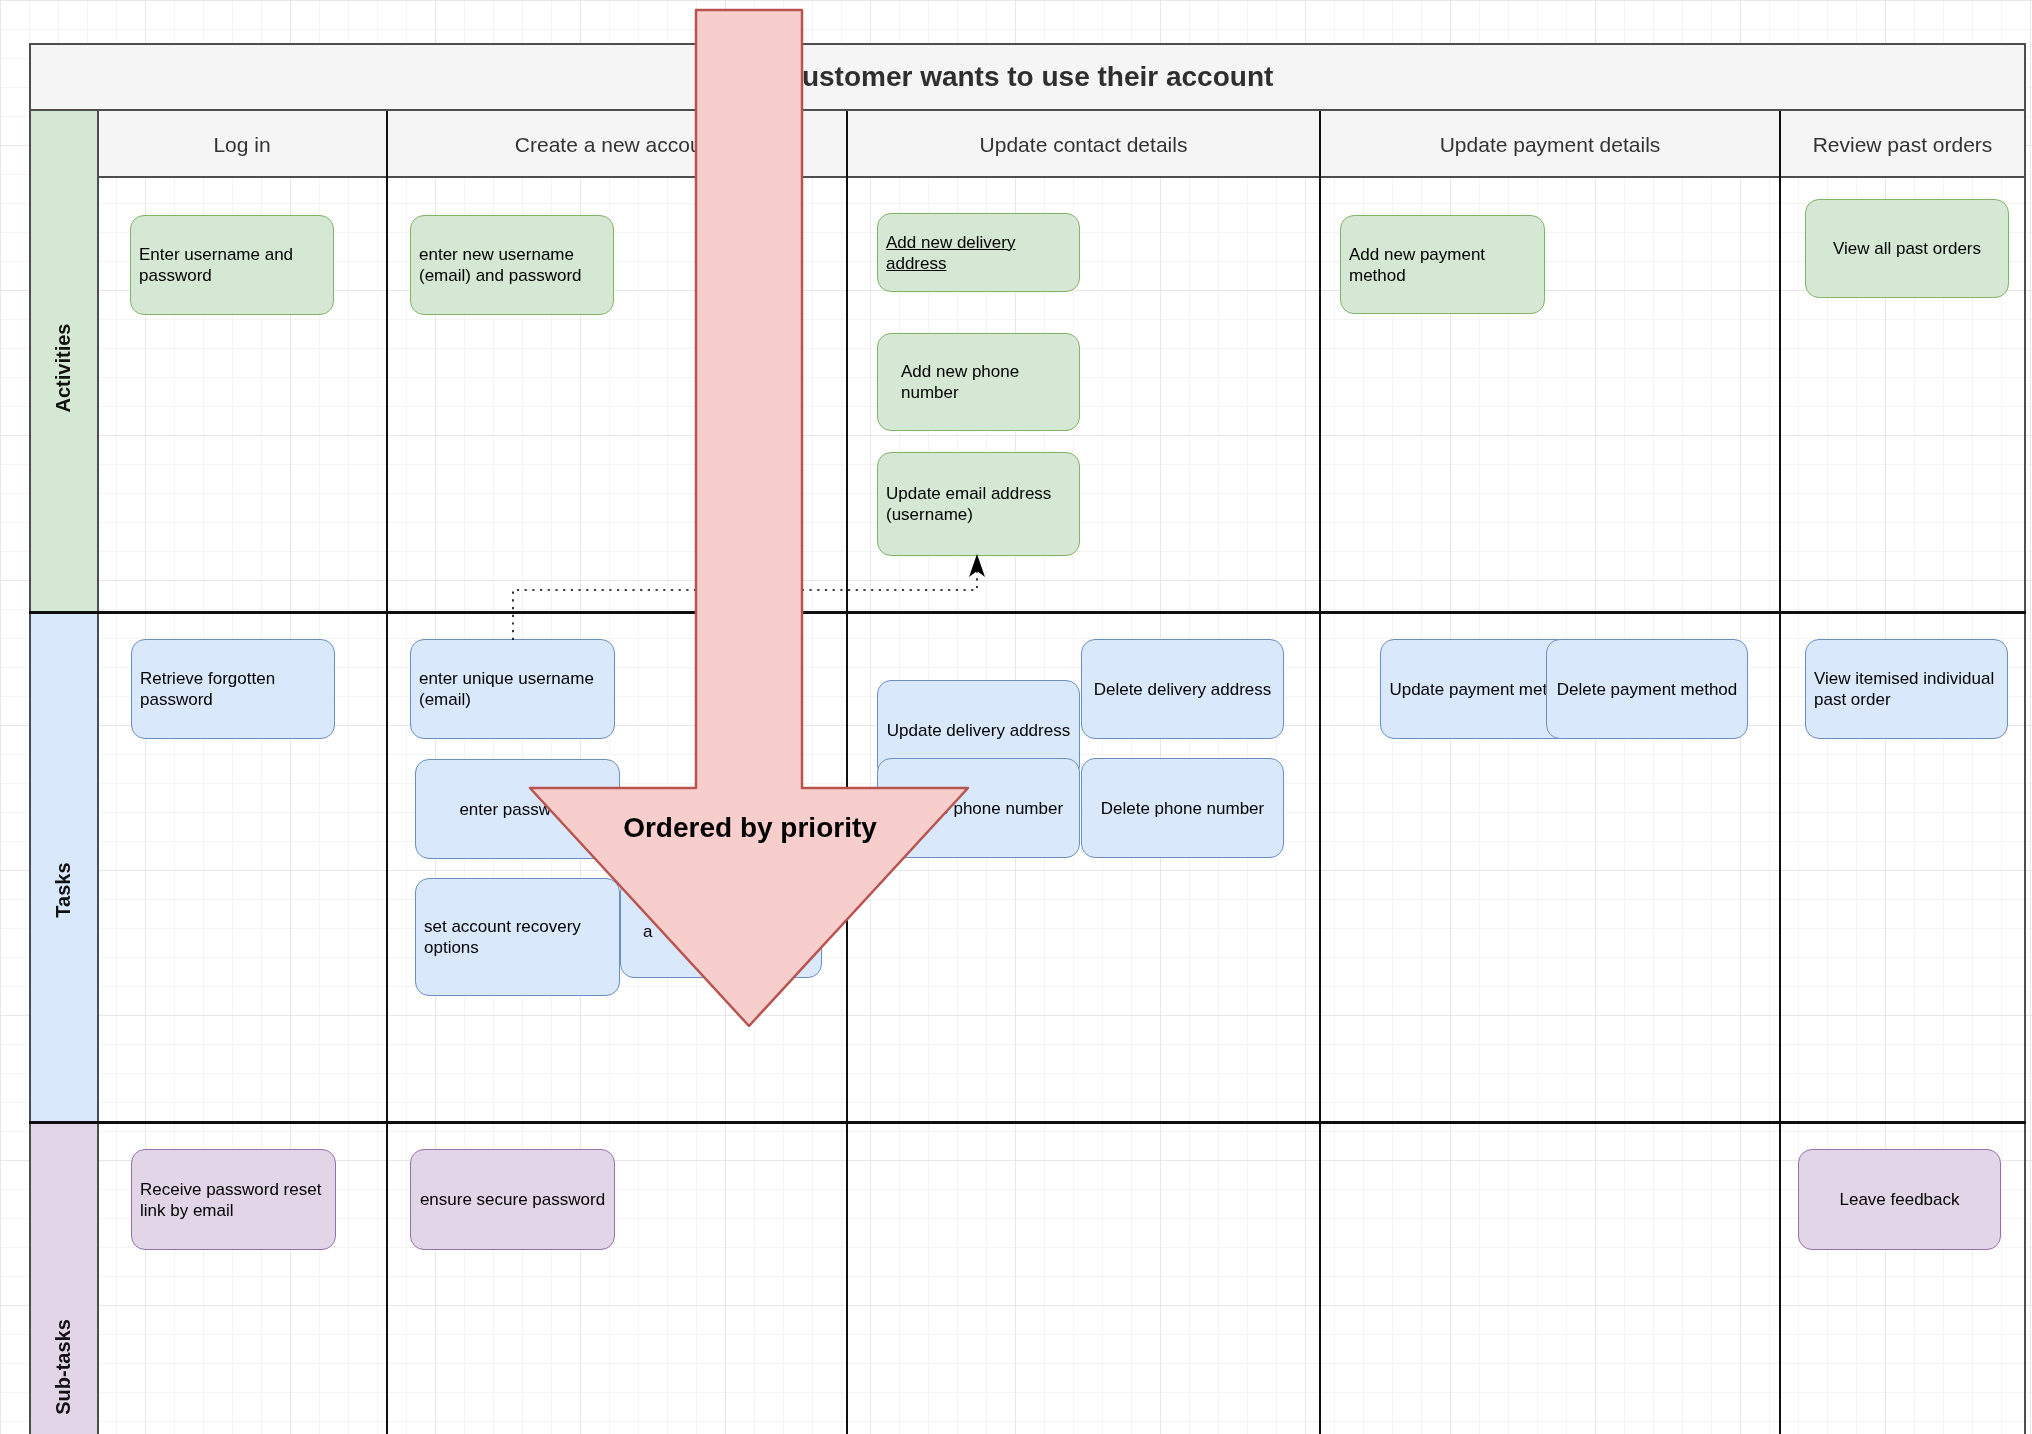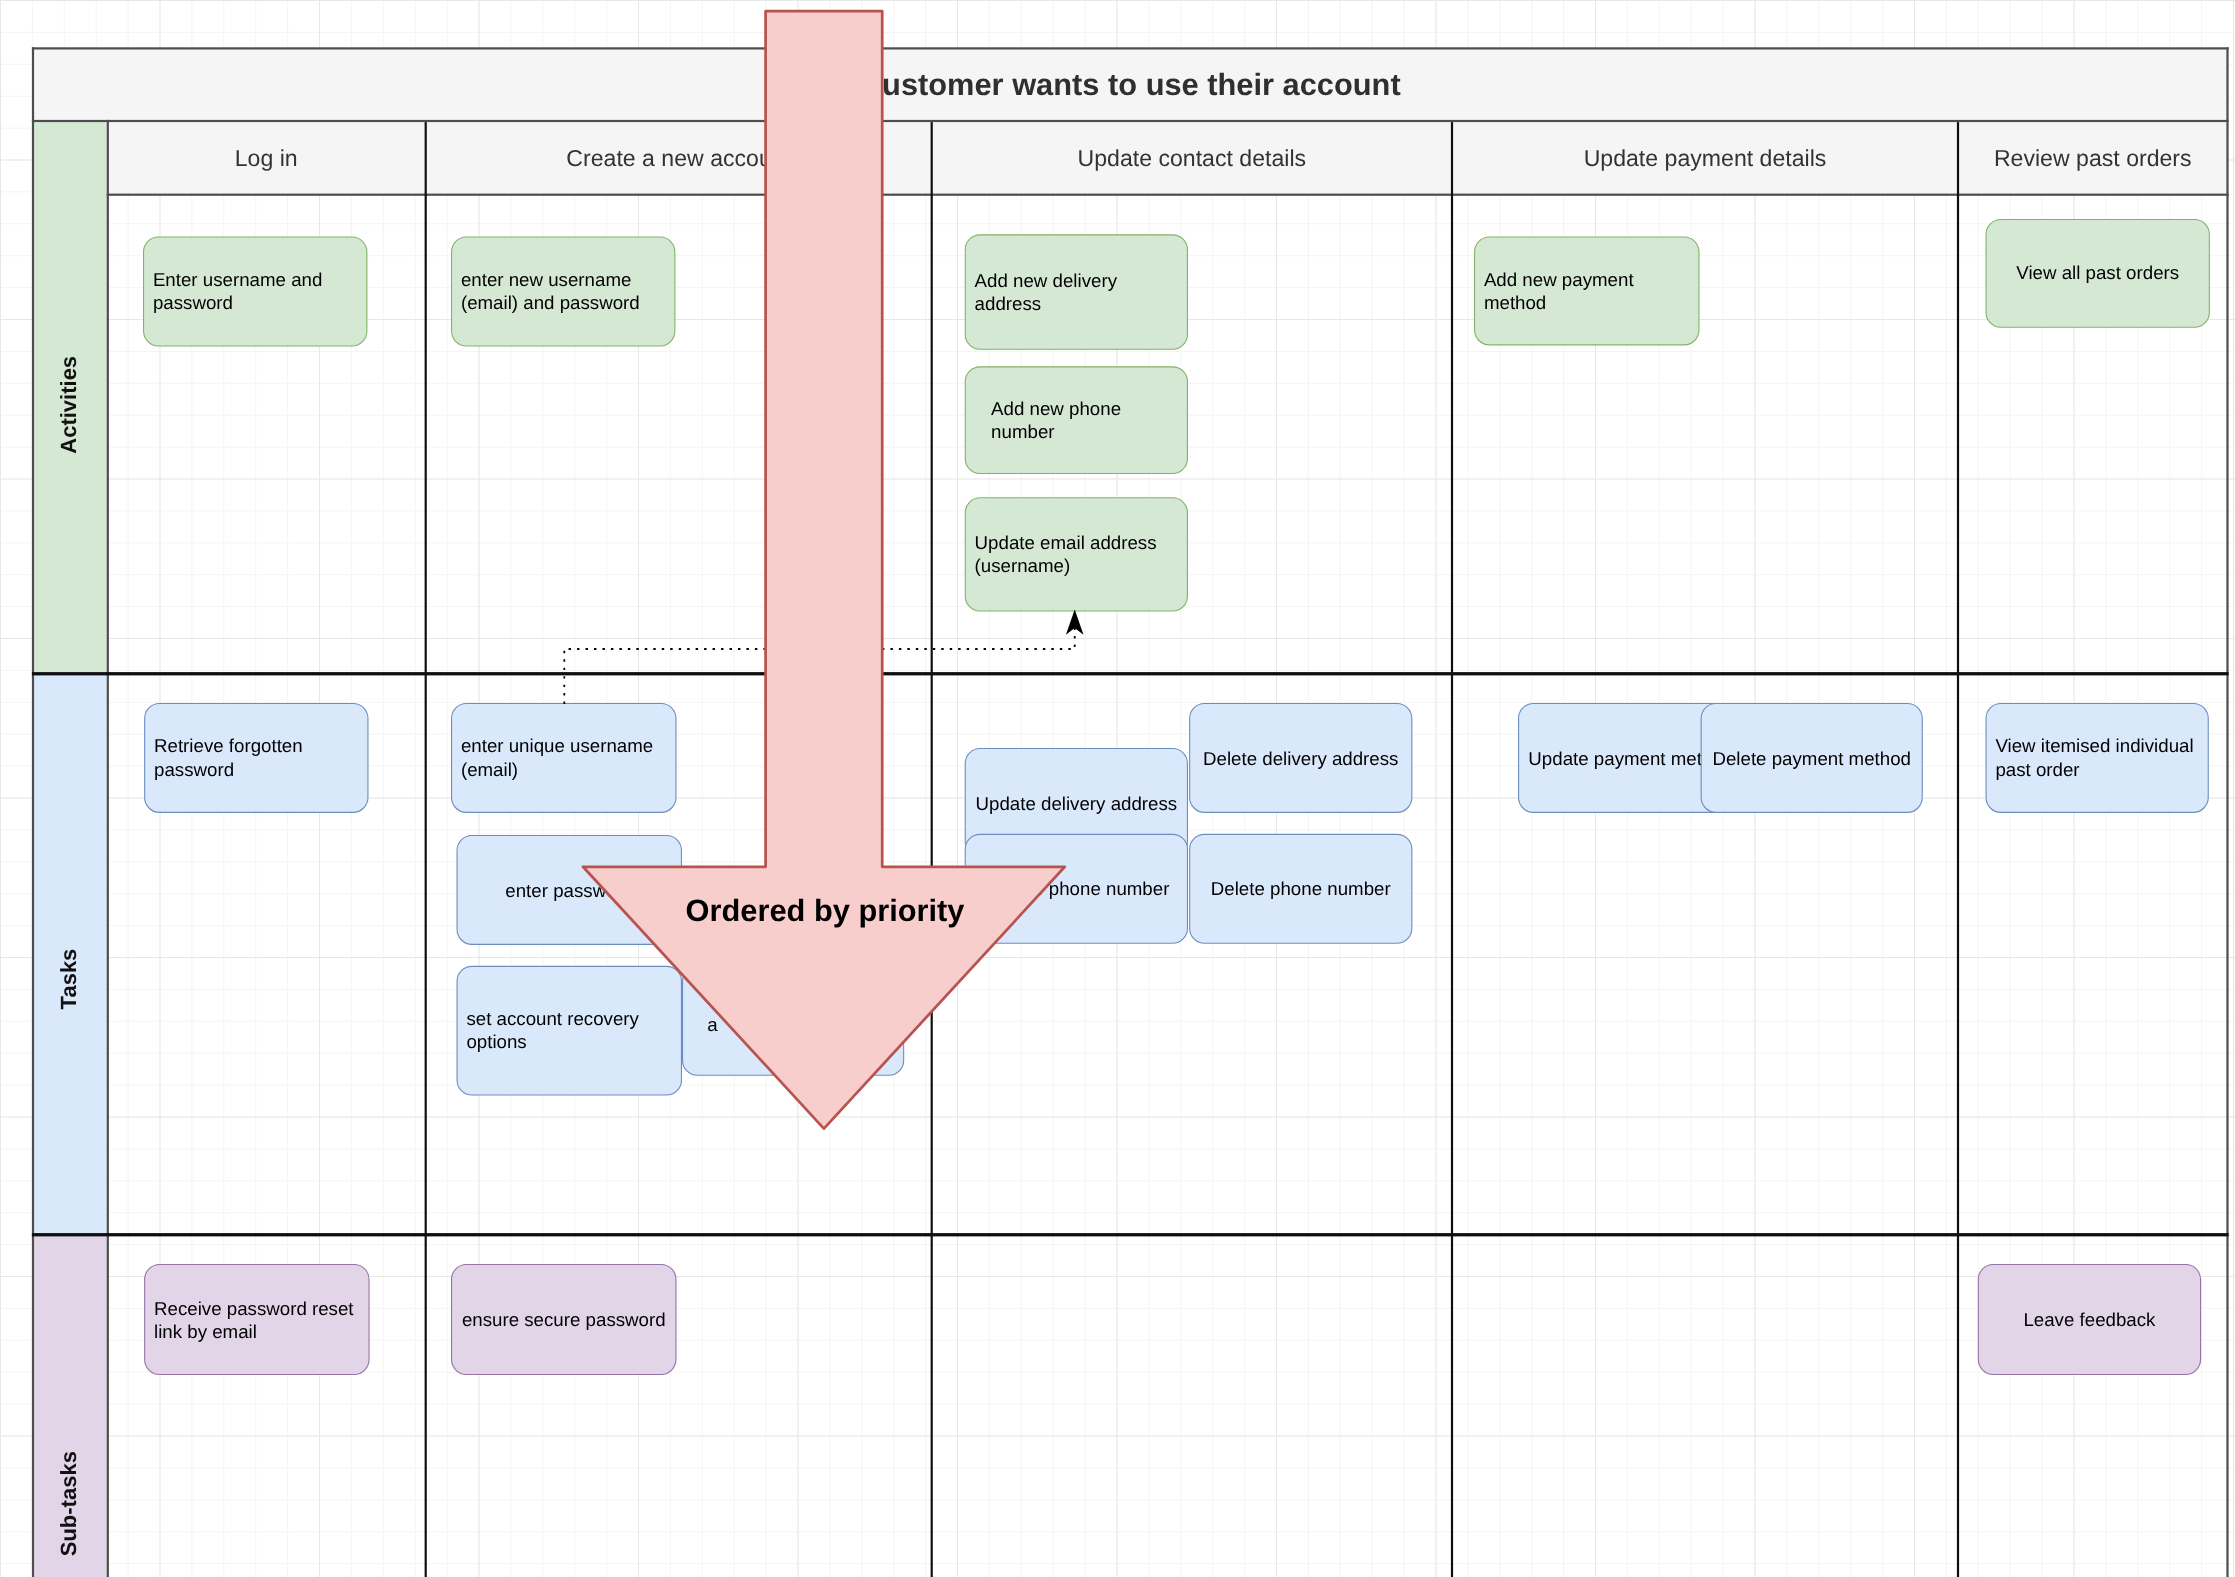--- a/index.html
+++ b/index.html
@@ -84,21 +84,21 @@
 <div class="abs line black" style="left:1779px;top:111px;width:2px;height:1323px;"></div>
 <div class="abs line black" style="left:29px;top:611px;width:1997px;height:3px;"></div>
 <div class="abs line black" style="left:29px;top:1121px;width:1997px;height:3px;"></div>
 
 <div class="node act" style="left:130px;top:215px;width:204px;height:100px;">
     <span>Enter username and password</span>
   </div>
 <div class="node act" style="left:410px;top:215px;width:204px;height:100px;">
     <span>enter new username (email) and password</span>
   </div>
-<div class="node act" style="left:877px;top:213px;width:203px;height:105px;">
+<div class="node act" style="left:877px;top:213px;width:203px;height:79px;text-decoration:underline;">
     <span>Add new delivery address</span>
   </div>
 <div class="node act" style="left:877px;top:333px;width:203px;height:98px;padding-left:23px;">
     <span>Add new phone number</span>
   </div>
 <div class="node act" style="left:877px;top:452px;width:203px;height:104px;">
     <span>Update email address (username)</span>
   </div>
 <div class="node act" style="left:1340px;top:215px;width:205px;height:99px;">
     <span>Add new payment method</span>

